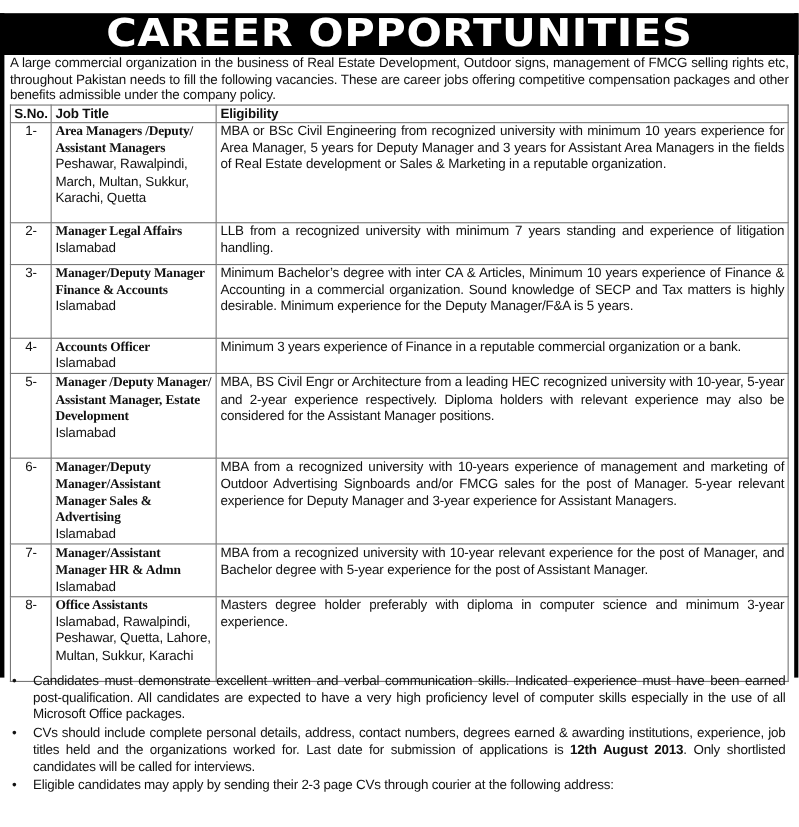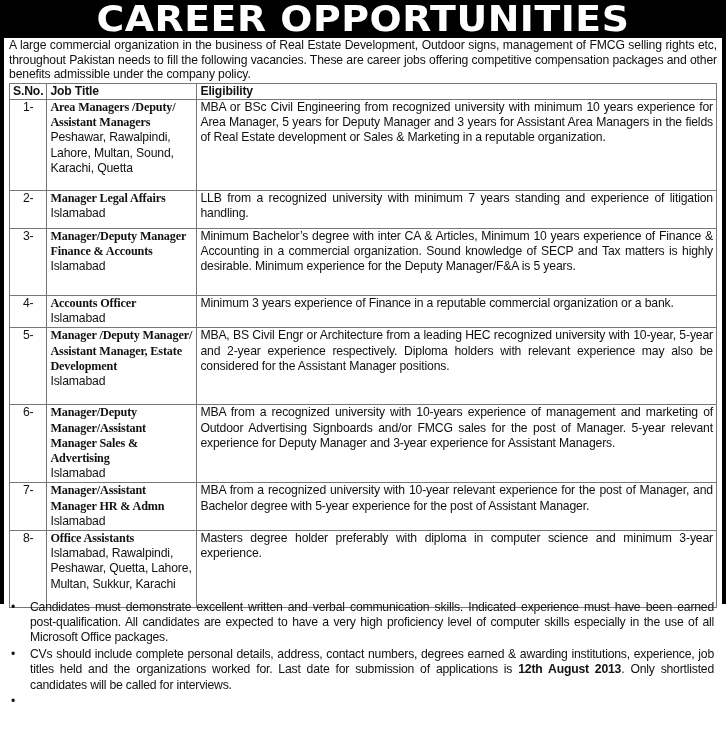--- a/index.html
+++ b/index.html
@@ -1,18 +1,18 @@
 <!DOCTYPE html>
 <html><head>
 <meta charset="utf-8">
 <style>
   html, body { margin: 0; padding: 0; background: #ffffff; }
   body { width: 726px; height: 752px; overflow: hidden; position: relative; }
   .page {
-    position: absolute; left: 0; top: 0; width: 726px; height: 604px;
+    position: absolute; left: 0; top: 12px; width: 726px; height: 604px;
     box-sizing: border-box;
     border-left: 4px solid #000; border-right: 4px solid #000;
     background: #fff;
     font-family: "Liberation Sans", sans-serif;
     color: #111;
   }
   .banner {
     height: 38px; background: #000; color: #fff;
     text-align: center;
     font-family: "DejaVu Sans", sans-serif;
@@ -82,21 +82,21 @@
         <th>S.No.</th>
         <th>Job Title</th>
         <th>Eligibility</th>
       </tr>
     </thead>
     <tbody>
       <tr style="height:91px">
         <td class="sno">1-</td>
         <td>
           <span class="title-bold">Area Managers /Deputy/ Assistant Managers</span>
-          <span class="loc">Peshawar, Rawalpindi, Lahore, Multan, Sound, Karachi, Quetta</span>
+          <span class="loc">Peshawar, Rawalpindi, March, Multan, Sukkur, Karachi, Quetta</span>
         </td>
         <td class="elig">MBA or BSc Civil Engineering from recognized university with minimum 10 years experience for Area Manager, 5 years for Deputy Manager and 3 years for Assistant Area Managers in the fields of Real Estate development or Sales &amp; Marketing in a reputable organization.</td>
       </tr>
       <tr style="height:38px">
         <td class="sno">2-</td>
         <td>
           <span class="title-bold">Manager Legal Affairs</span>
           <span class="loc">Islamabad</span>
         </td>
         <td class="elig">LLB from a recognized university with minimum 7 years standing and experience of litigation handling.</td>
@@ -157,17 +157,18 @@
       <li>
         <span class="bullet">•</span>
         <span>Candidates must demonstrate excellent written and verbal communication skills.  Indicated experience must have been earned post-qualification. All candidates are expected to have a very high proficiency level of computer skills especially in the use of all Microsoft Office packages.</span>
       </li>
       <li>
         <span class="bullet">•</span>
         <span>CVs should include complete personal details, address, contact numbers, degrees earned &amp; awarding institutions, experience, job titles held and the organizations worked for. Last date for submission of applications is </span><b>12th August 2013</b><span>. Only shortlisted candidates will be called for interviews.</span>
       </li>
       <li>
         <span class="bullet">•</span>
+        <span>Eligible candidates may apply by sending their 2-3 page CVs through courier at the following address:</span>
       </li>
     </ul>
   </div>
 
 </div>
 
 </body></html>

